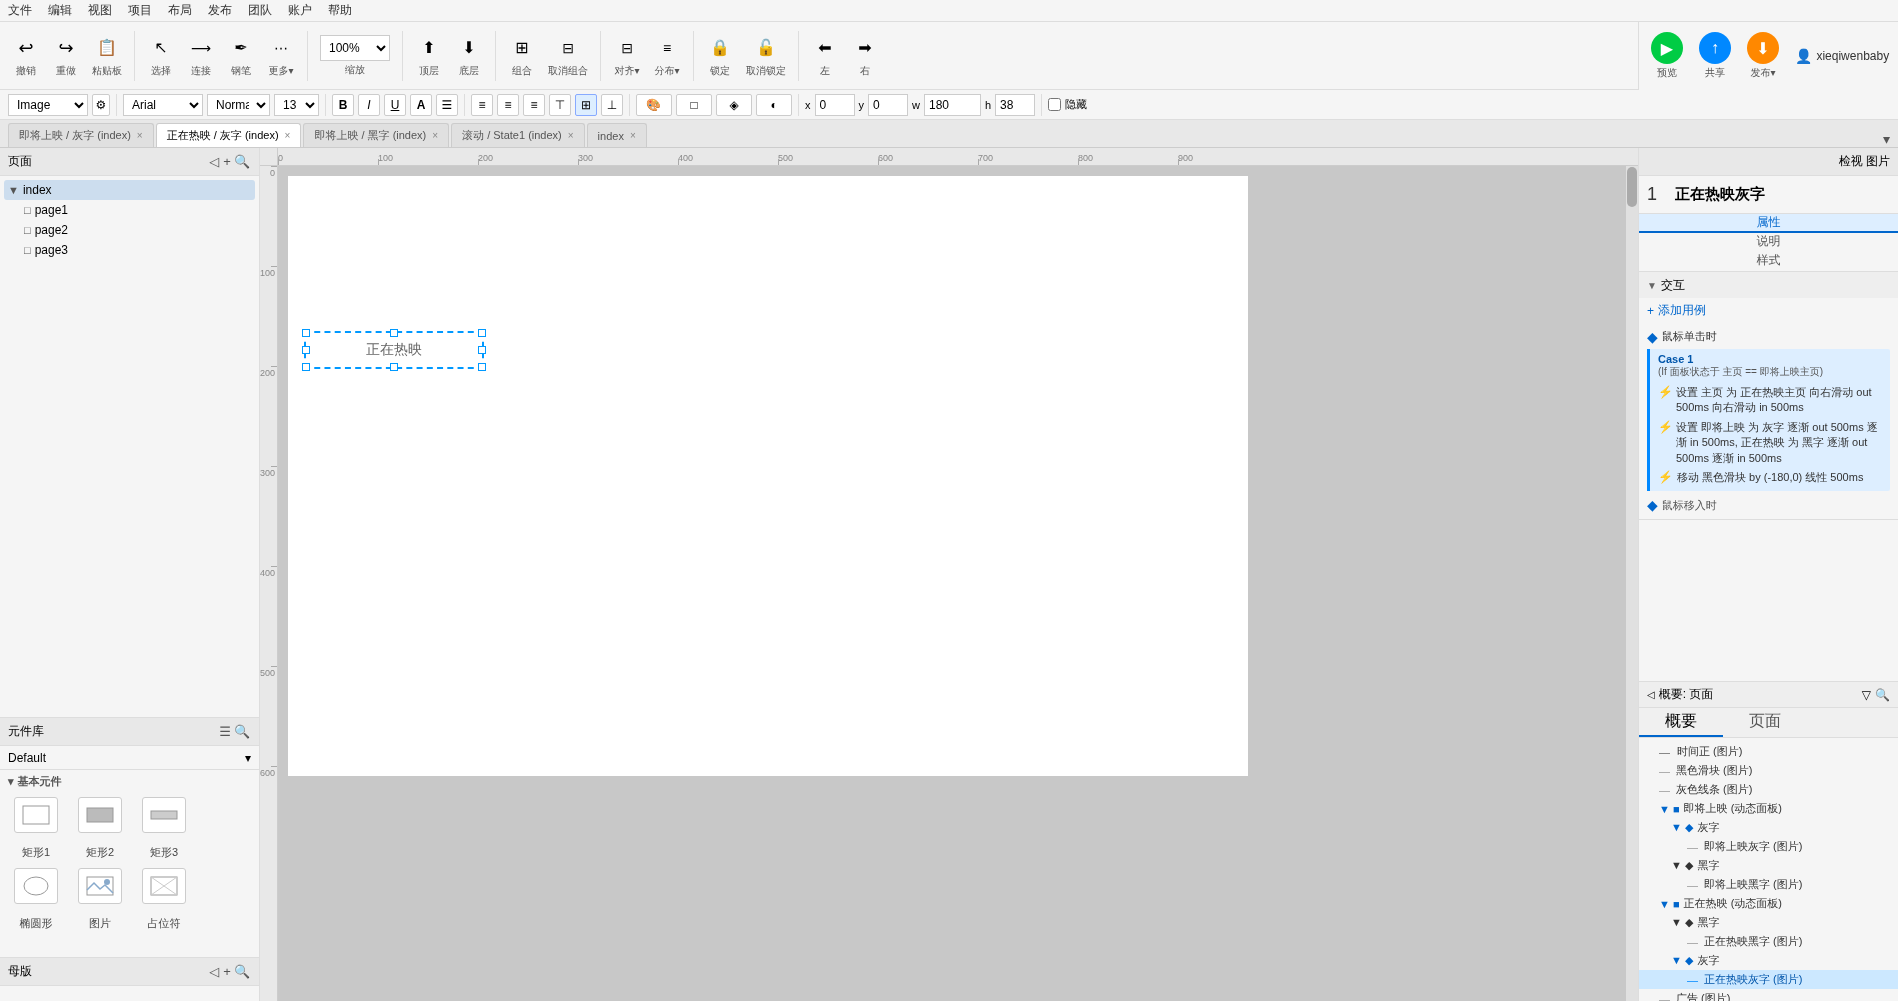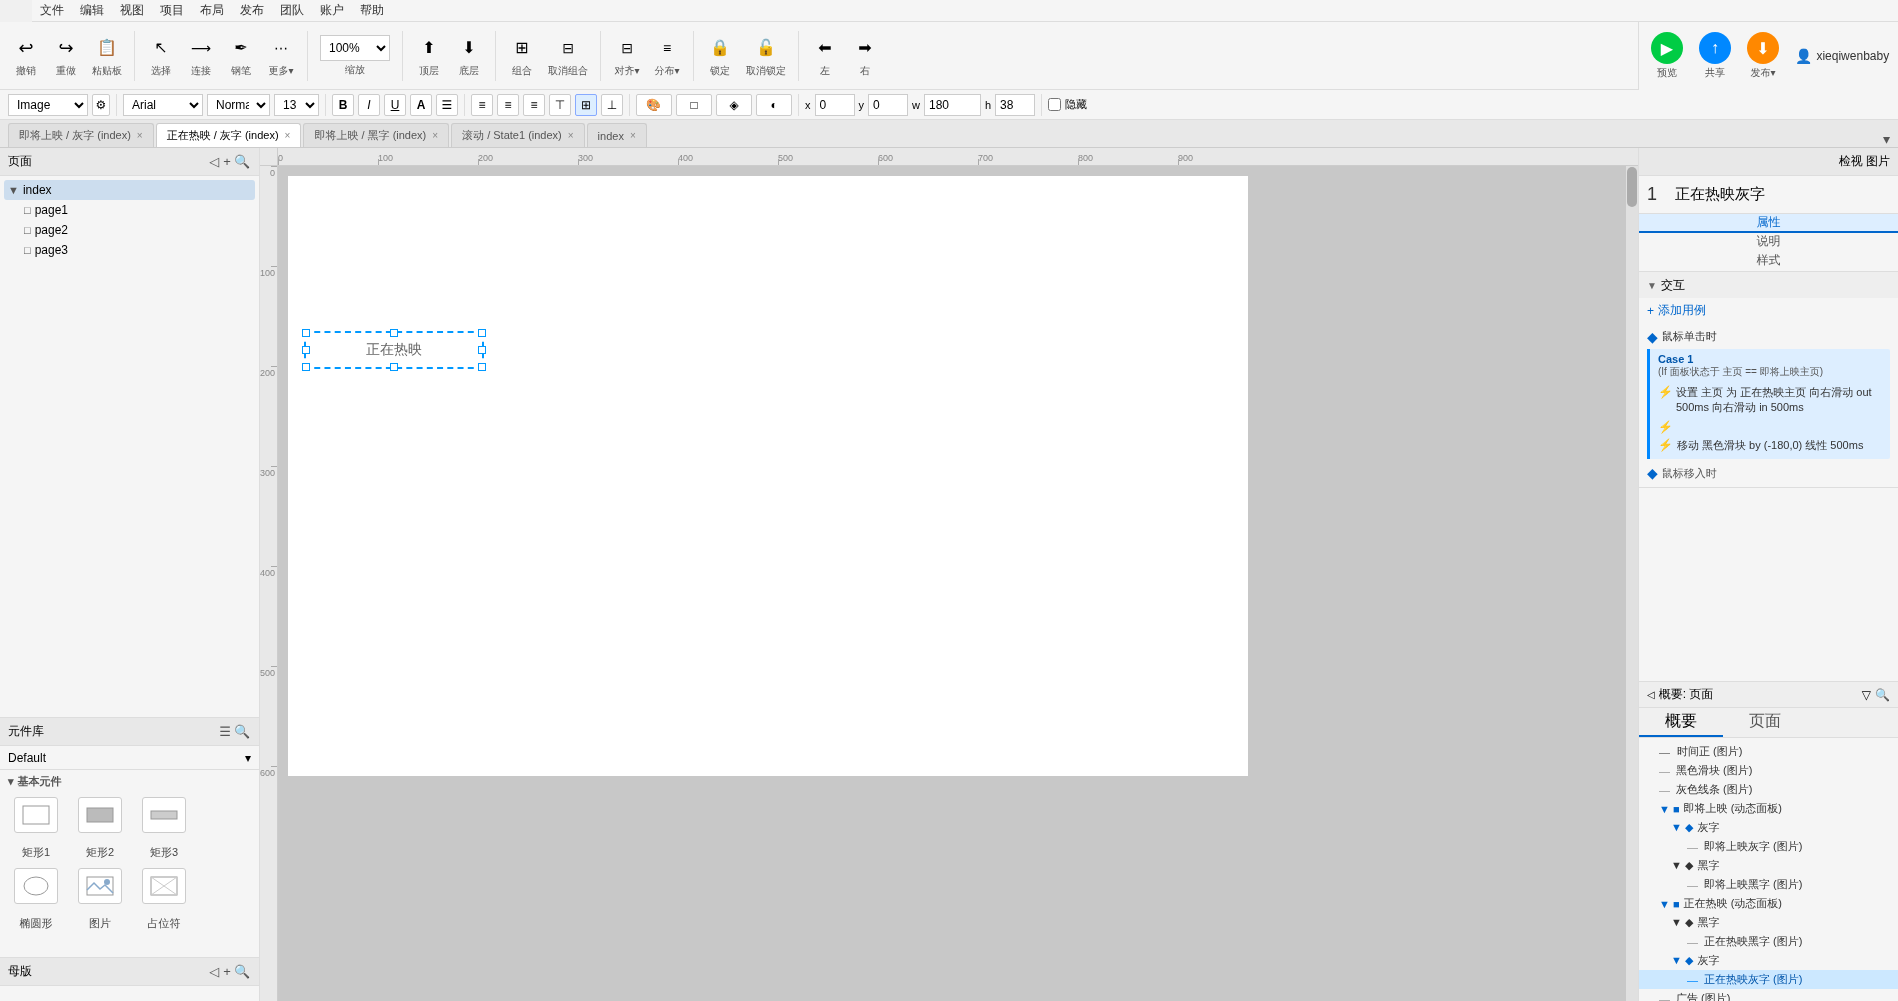--- a/index.html
+++ b/index.html
@@ -9,21 +9,20 @@
     .menu-bar {
       height: 22px;
       background: #f5f5f5;
       border-bottom: 1px solid #ddd;
       display: flex;
       align-items: center;
       padding: 0 8px;
       gap: 16px;
       font-size: 12px;
       color: #333;
-      margin-left: 32px;
     }
     .menu-bar span { cursor: pointer; }
 
     
     .toolbar {
       height: 68px;
       background: #f5f5f5;
       border-bottom: 1px solid #ddd;
       display: flex;
       align-items: center;
@@ -382,21 +381,21 @@
       border-bottom: 1px solid #ddd;
     }
     .element-number {
       font-size: 18px;
       font-weight: 300;
       color: #333;
       min-width: 20px;
     }
     .element-name {
       font-size: 15px;
-      font-weight: 400;
+      font-weight: 700;
       color: #000;
     }
     .right-tabs {
       display: flex;
       border-bottom: 1px solid #ddd;
       flex-direction: column;
     }
     .right-tab {
       flex: 1;
       height: 28px;
@@ -1021,20 +1020,21 @@
 
           <div class="case-block">
             <div class="case-title">Case 1</div>
             <div class="case-condition">(If 面板状态于 主页 == 即将上映主页)</div>
             <div class="action-row">
               <span class="action-lightning">⚡</span>
               <span class="action-text">设置 主页 为 正在热映主页 向右滑动 out 500ms 向右滑动 in 500ms</span>
             </div>
             <div class="action-row">
               <span class="action-lightning">⚡</span>
+              <span class="action-text">设置 即将上映 为 灰字 逐渐 out 500ms 逐渐 in 500ms, 正在热映 为 黑字 逐渐 out 500ms 逐渐 in 500ms</span>
             </div>
             <div class="action-row">
               <span class="action-lightning">⚡</span>
               <span class="action-text">移动 黑色滑块 by (-180,0) 线性 500ms</span>
             </div>
           </div>
 
           <div class="mouse-hover-label">
             <span style="color:#0066cc;font-size:14px;">◆</span>
             <span>鼠标移入时</span>

